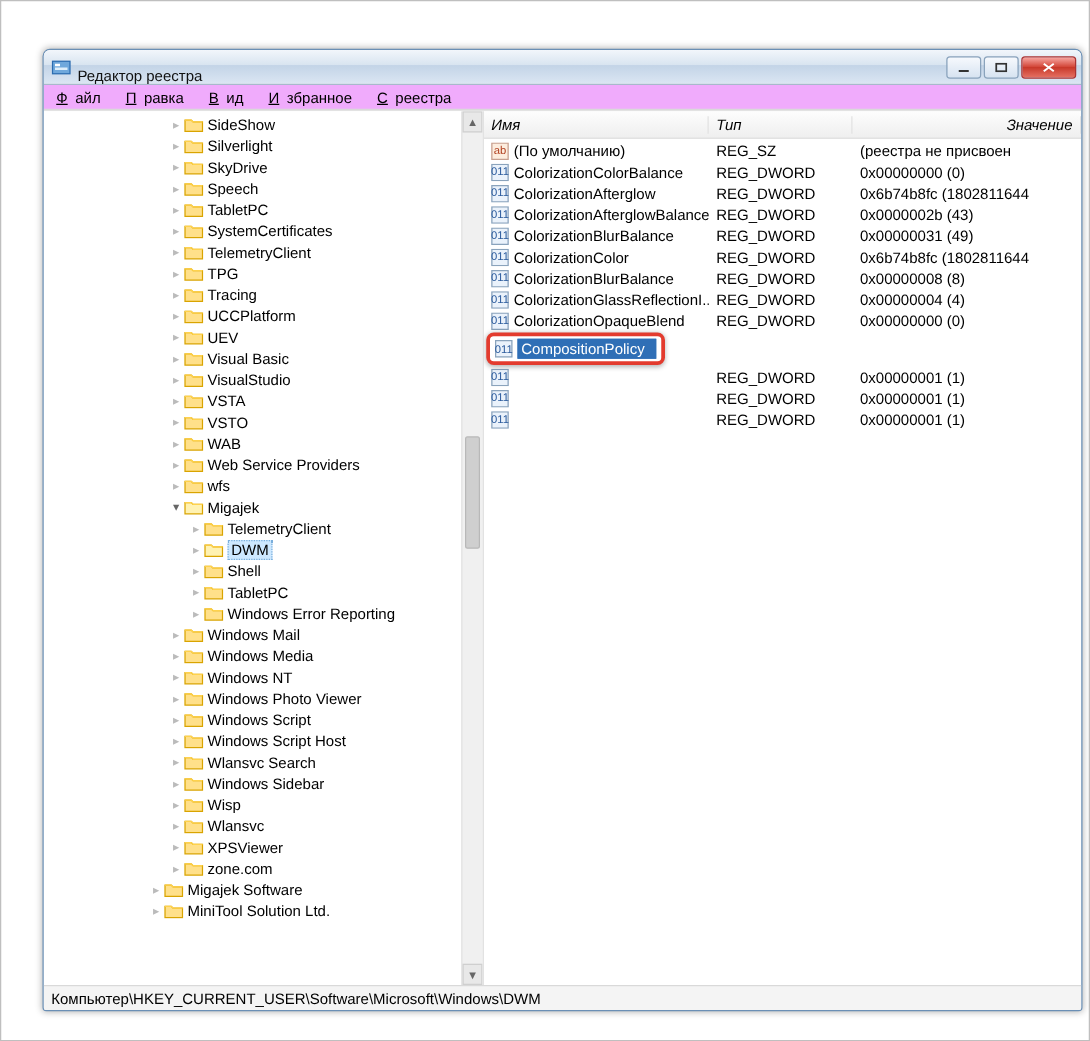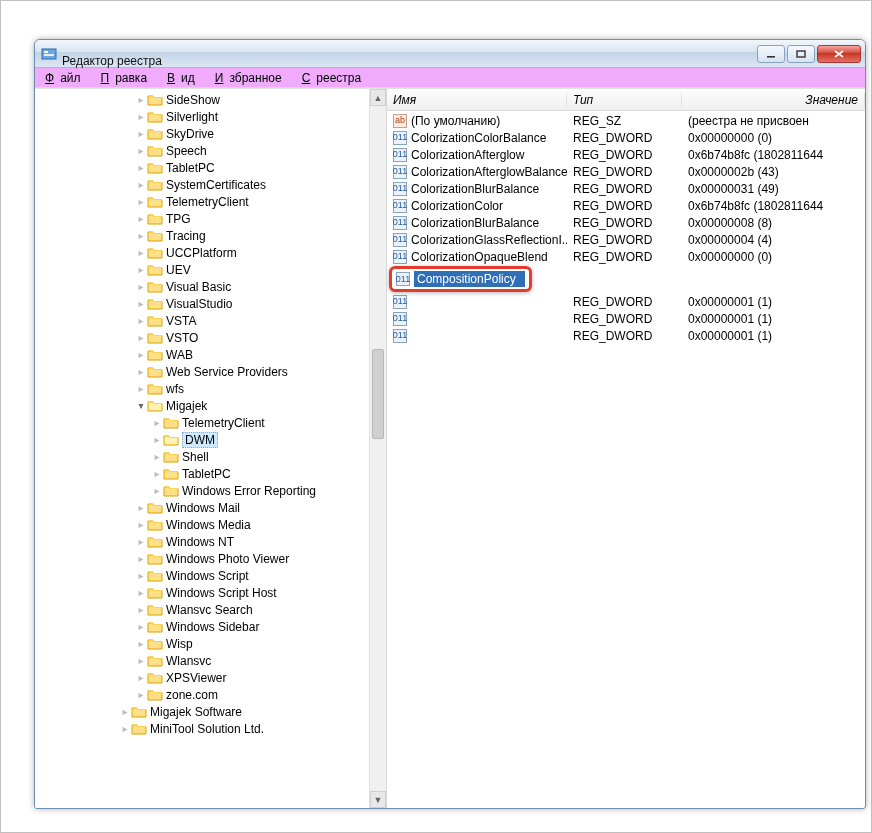--- a/index.html
+++ b/index.html
@@ -805,15 +805,18 @@
                 <span class="v-icon">011</span>
                 <span></span>
               </div>
               <div class="v-type">REG_DWORD</div>
               <div class="v-value">0x00000001 (1)</div>
             </div>
           </div>
     </div>
   </div>
 
+  <div class="statusbar">
+    <span>Компьютер\HKEY_CURRENT_USER\Software\Microsoft\Windows\DWM</span>
+  </div>
 
 </div>
 </div>
 
 </body></html>

